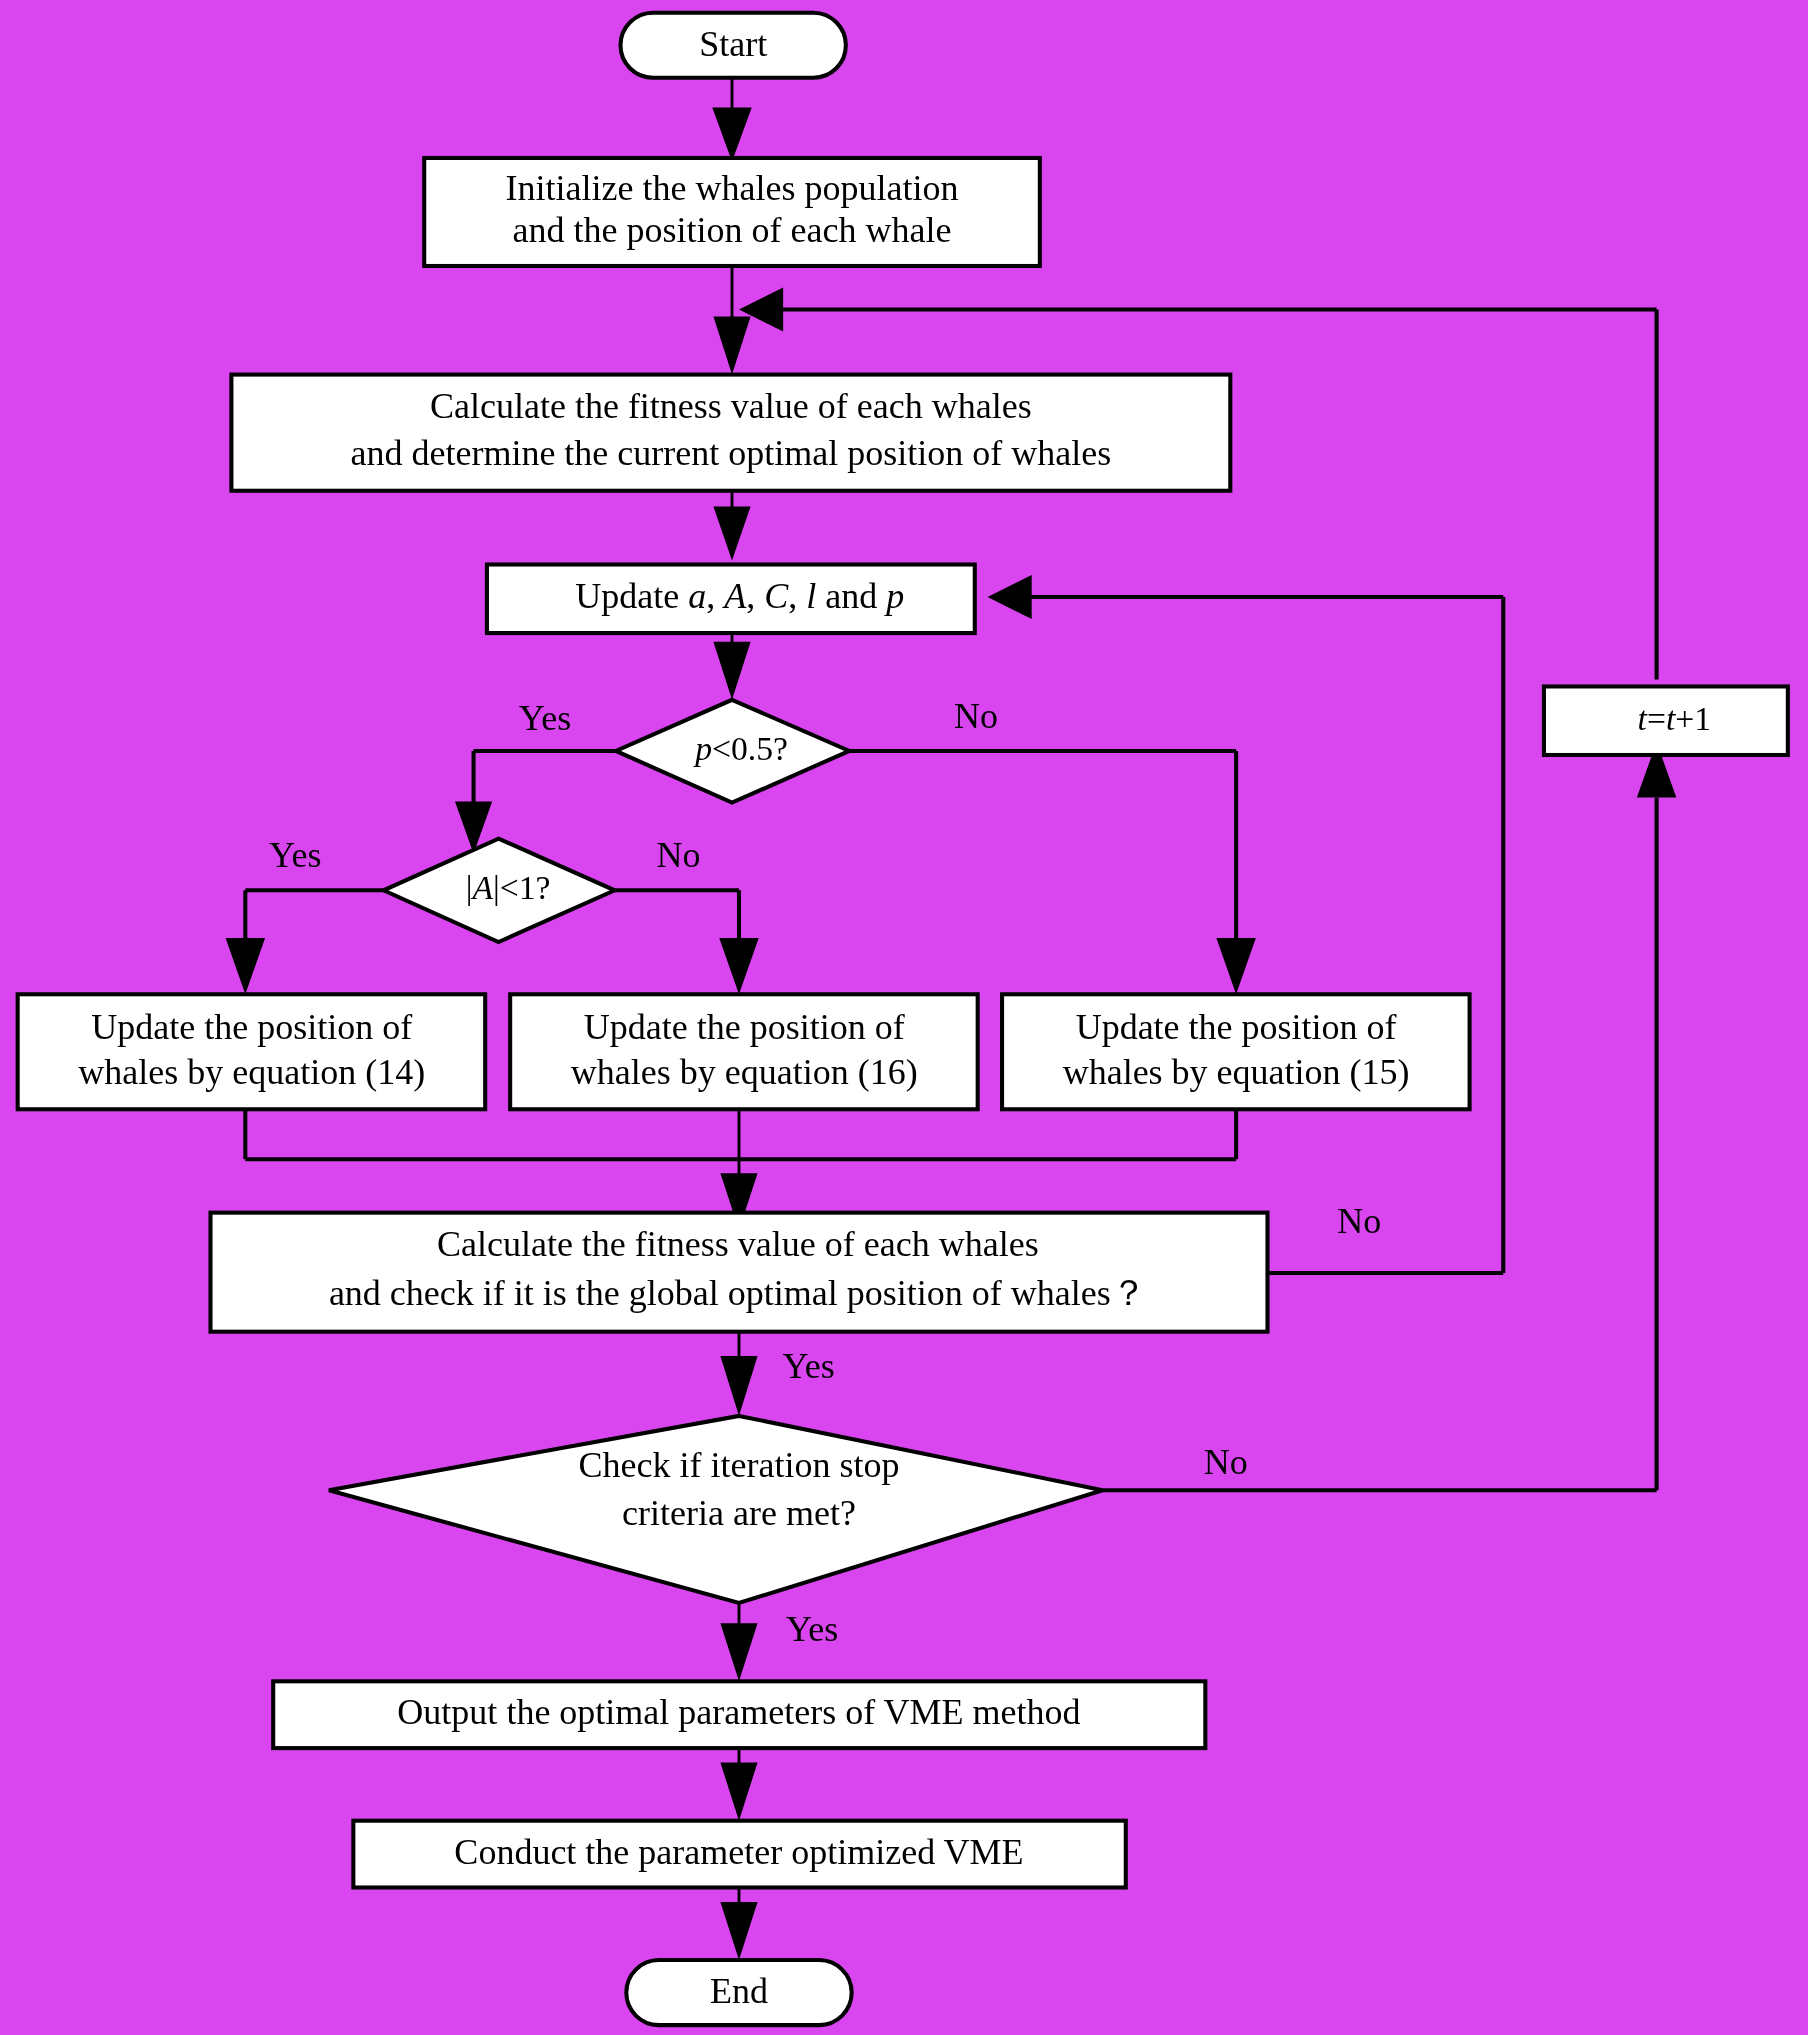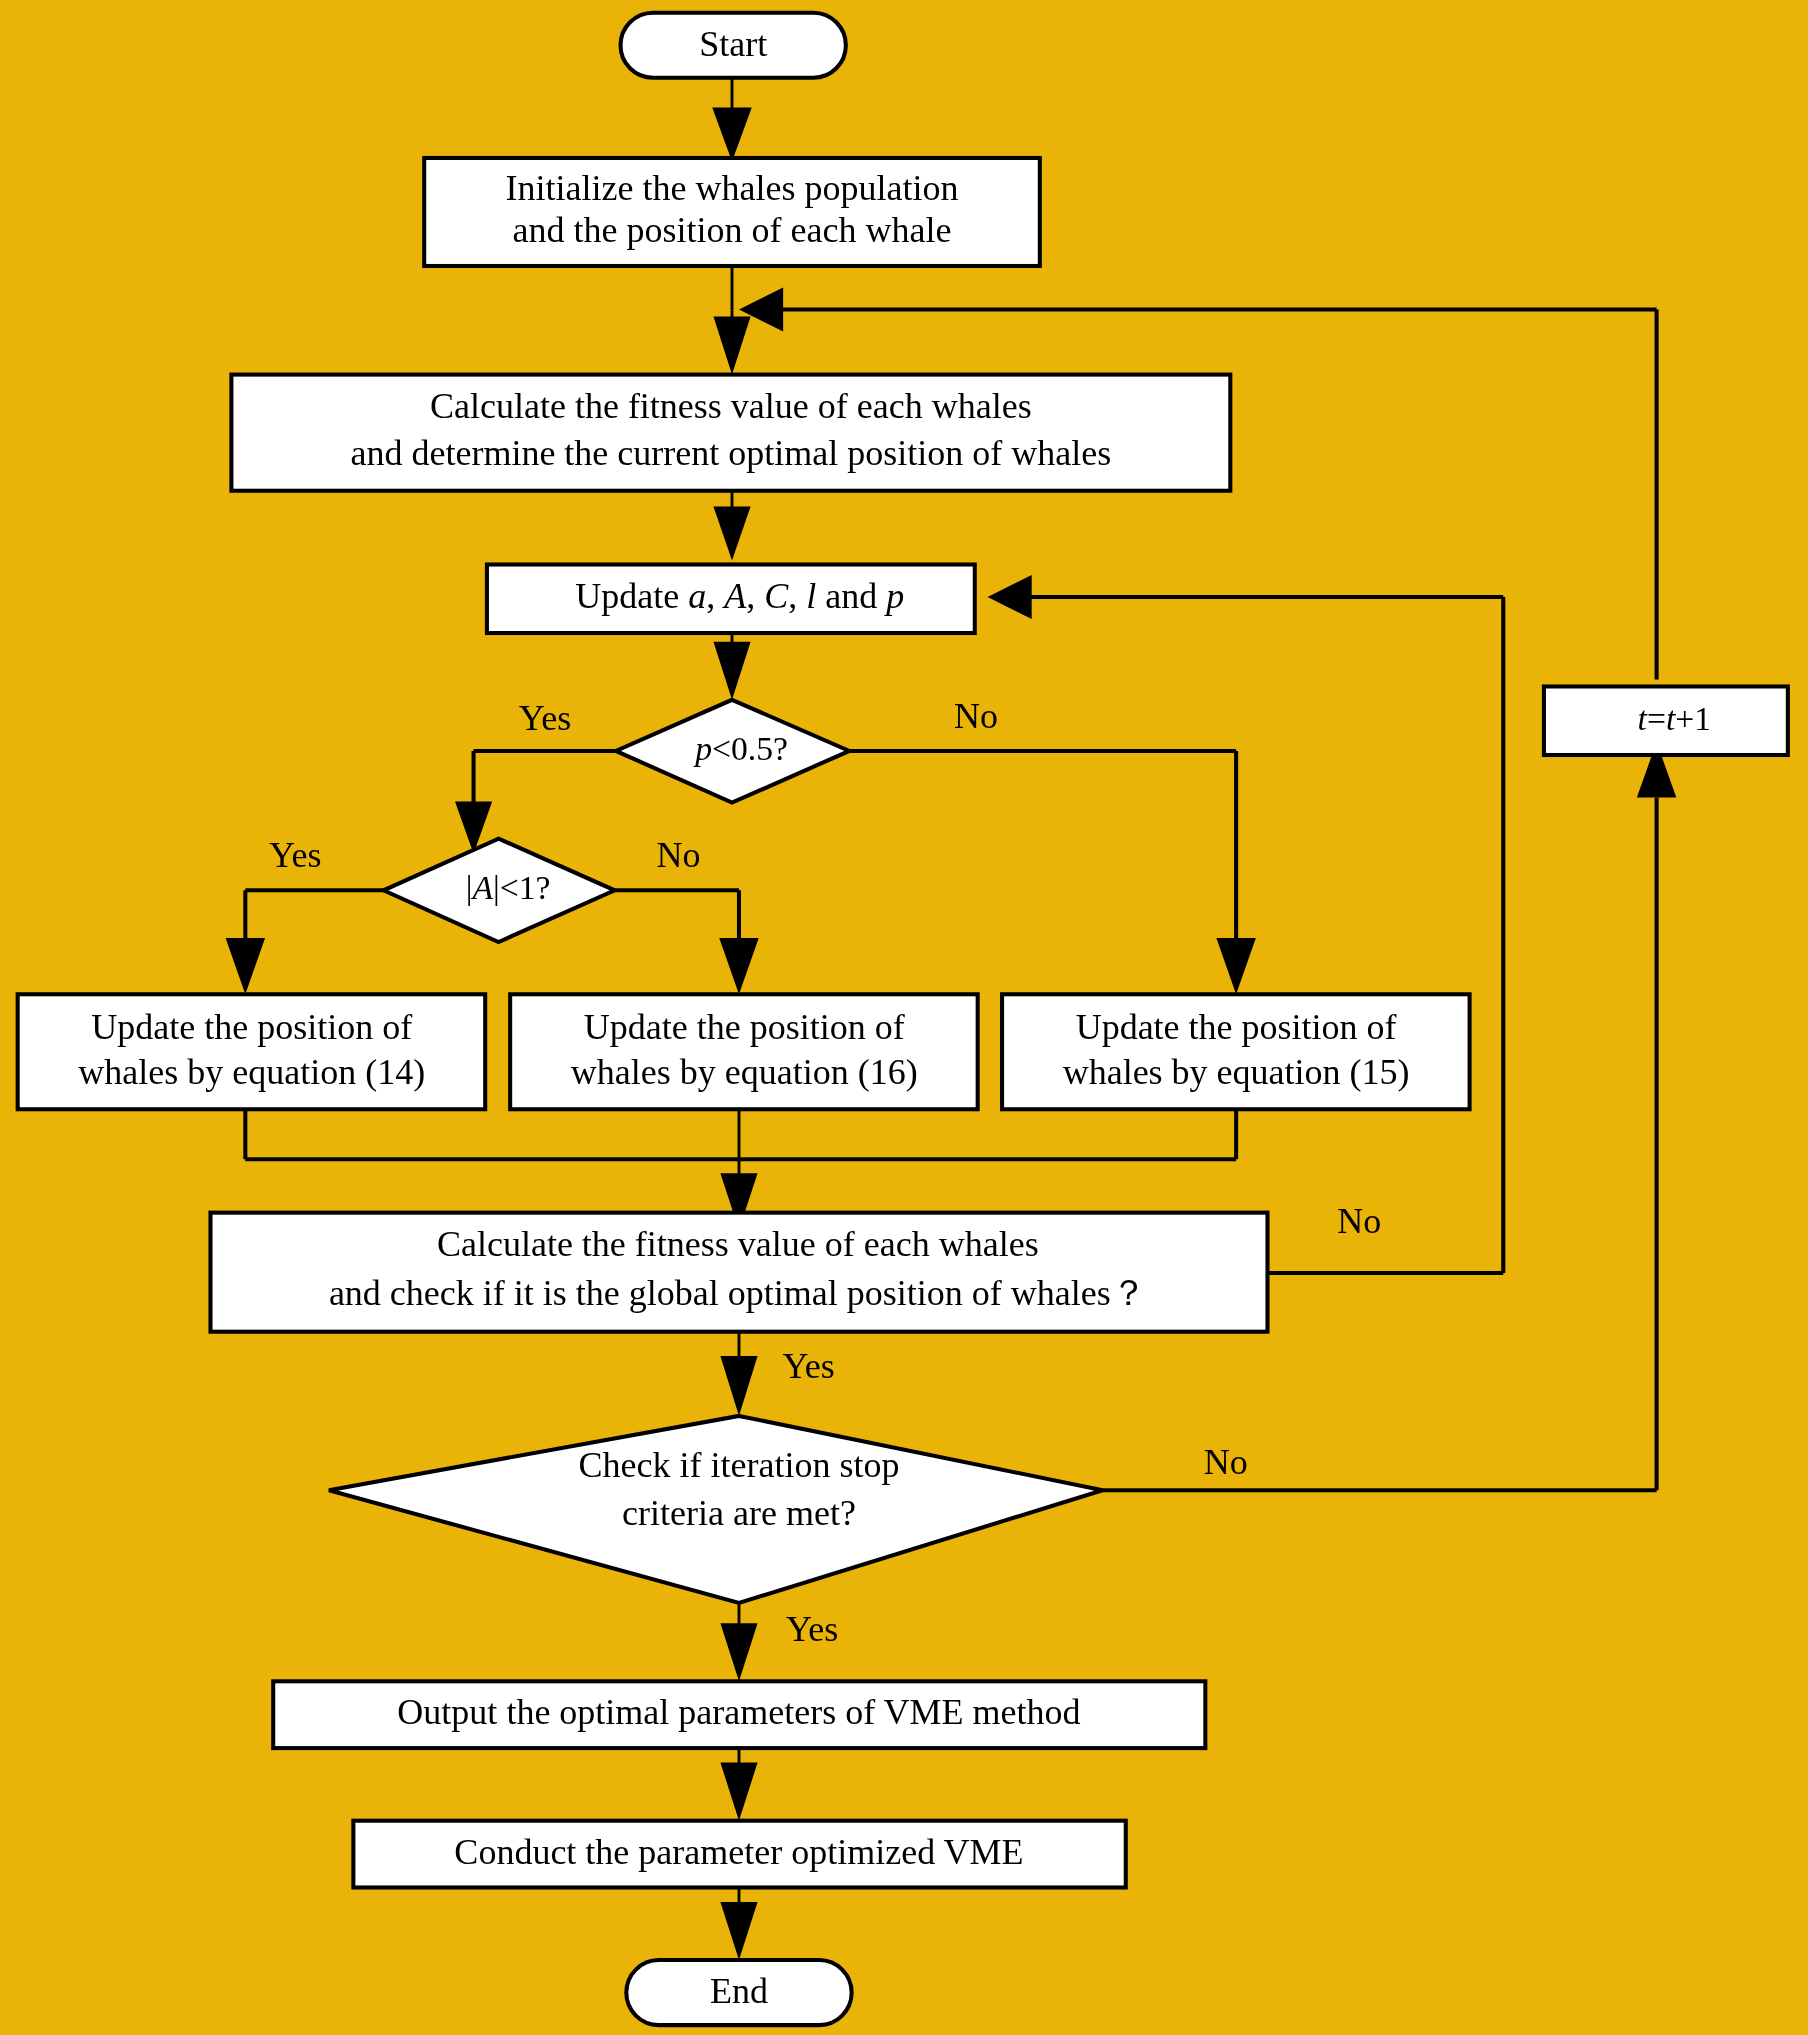--- a/index.html
+++ b/index.html
@@ -4,21 +4,21 @@
 <style>
   html, body {
     margin: 0;
     padding: 0;
     background: #ffffff;
   }
   #flowchart-root {
     position: relative;
     width: 1809px;
     height: 2035px;
-    background: #eab308;
+    background: #d946ef;
     font-family: "Liberation Serif", "DejaVu Serif", serif;
   }
   svg.chart-svg {
     position: absolute;
     top: 0;
     left: 0;
     width: 1809px;
     height: 2035px;
     display: block;
   }

